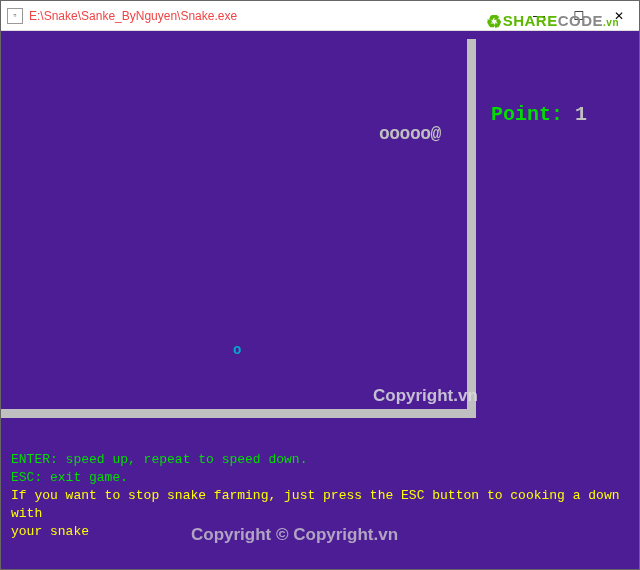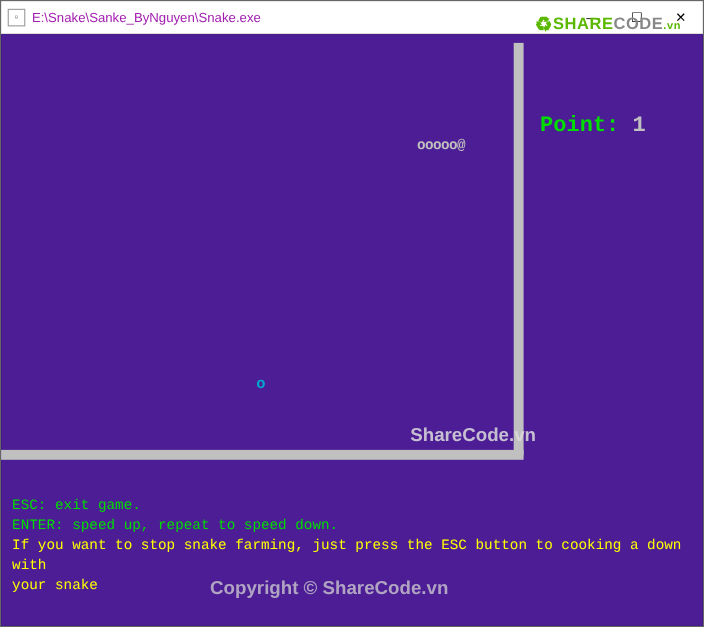--- a/index.html
+++ b/index.html
@@ -1,27 +1,27 @@
 <!DOCTYPE html>
 <html><head>
   <meta charset="utf-8">
   <style>
     * { margin: 0; padding: 0; box-sizing: border-box; }
     html, body { width: 640px; height: 570px; font-family: "Consolas", "Courier New", monospace; overflow: hidden; background: #fff; }
     .outer-frame { width: 640px; height: 570px; border: 1px solid #666; position: relative; background: #000; }
     .titlebar { height: 30px; background: #fff; display: flex; align-items: center; padding: 0 0 0 6px; border-bottom: 1px solid #ddd; }
     .titlebar-icon { width: 16px; height: 16px; border: 1px solid #999; display: flex; align-items: center; justify-content: center; margin-right: 6px; font-size: 9px; color: #555; }
-    .titlebar-title { flex: 1; font-family: "Segoe UI", Arial, sans-serif; font-size: 12px; color: #a21caf; }
+    .titlebar-title { flex: 1; font-family: "Segoe UI", Arial, sans-serif; font-size: 12px; color: #ef4444; }
     .win-controls { display: flex; height: 100%; }
     .win-btn { width: 40px; height: 29px; display: flex; align-items: center; justify-content: center; font-family: Arial, sans-serif; font-size: 12px; color: #000; }
     .console-area { position: relative; width: 100%; height: calc(100% - 30px); background: #4c1d95; }
     .playfield { position: absolute; left: 0; top: 0; width: 466px; height: 382px; }
     .playfield-border-right { position: absolute; left: 466px; top: 8px; width: 9px; height: 375px; background: #c0c0c0; }
     .playfield-border-bottom { position: absolute; left: 0; top: 378px; width: 475px; height: 9px; background: #c0c0c0; }
-    .snake { position: absolute; left: 378px; top: 93px; font-size: 13px; color: #c0c0c0; font-weight: bold; letter-spacing: -0.5px; }
+    .snake { position: absolute; left: 378px; top: 93px; font-size: 18px; color: #c0c0c0; font-weight: bold; letter-spacing: -0.5px; }
     .food { position: absolute; left: 232px; top: 311px; font-size: 14px; color: #00aacc; font-weight: bold; }
     .score-area { position: absolute; left: 490px; top: 72px; font-size: 20px; }
     .score-label { color: #00dd00; font-weight: bold; }
     .score-value { color: #c0c0c0; font-weight: bold; }
     .instructions { position: absolute; left: 10px; top: 420px; font-size: 13px; line-height: 18px; width: 620px; }
     .instr-green { color: #00dd00; }
     .instr-yellow { color: #ffff00; }
     .watermark-logo { position: absolute; right: 20px; top: -20px; z-index: 50; }
     .logo-text { font-family: Arial, sans-serif; font-weight: bold; font-size: 15px; letter-spacing: 0.5px; }
     .logo-recycle { color: #5bb800; font-size: 18px; vertical-align: middle; }
@@ -59,25 +59,25 @@
       <div class="food">o</div>
     </div>
     <div class="playfield-border-right"></div>
     <div class="playfield-border-bottom"></div>
 
     <div class="score-area">
       <span class="score-label">Point:</span>
       <span class="score-value">1</span>
     </div>
 
-    <div class="watermark-mid">ShareCode.vn</div>
+    <div class="watermark-mid">Copyright.vn</div>
 
     <div class="instructions">
+      <div class="instr-green">ENTER: speed up, repeat to speed down.</div>
       <div class="instr-green">ESC: exit game.</div>
-      <div class="instr-green">ENTER: speed up, repeat to speed down.</div>
       <div class="instr-yellow">If you want to stop snake farming, just press the ESC button to cooking a down with</div>
       <div class="instr-yellow">your snake</div>
     </div>
 
-    <div class="watermark-copy">Copyright © ShareCode.vn</div>
+    <div class="watermark-copy">Copyright © Copyright.vn</div>
 
   </div>
 </div>
 
 </body></html>

